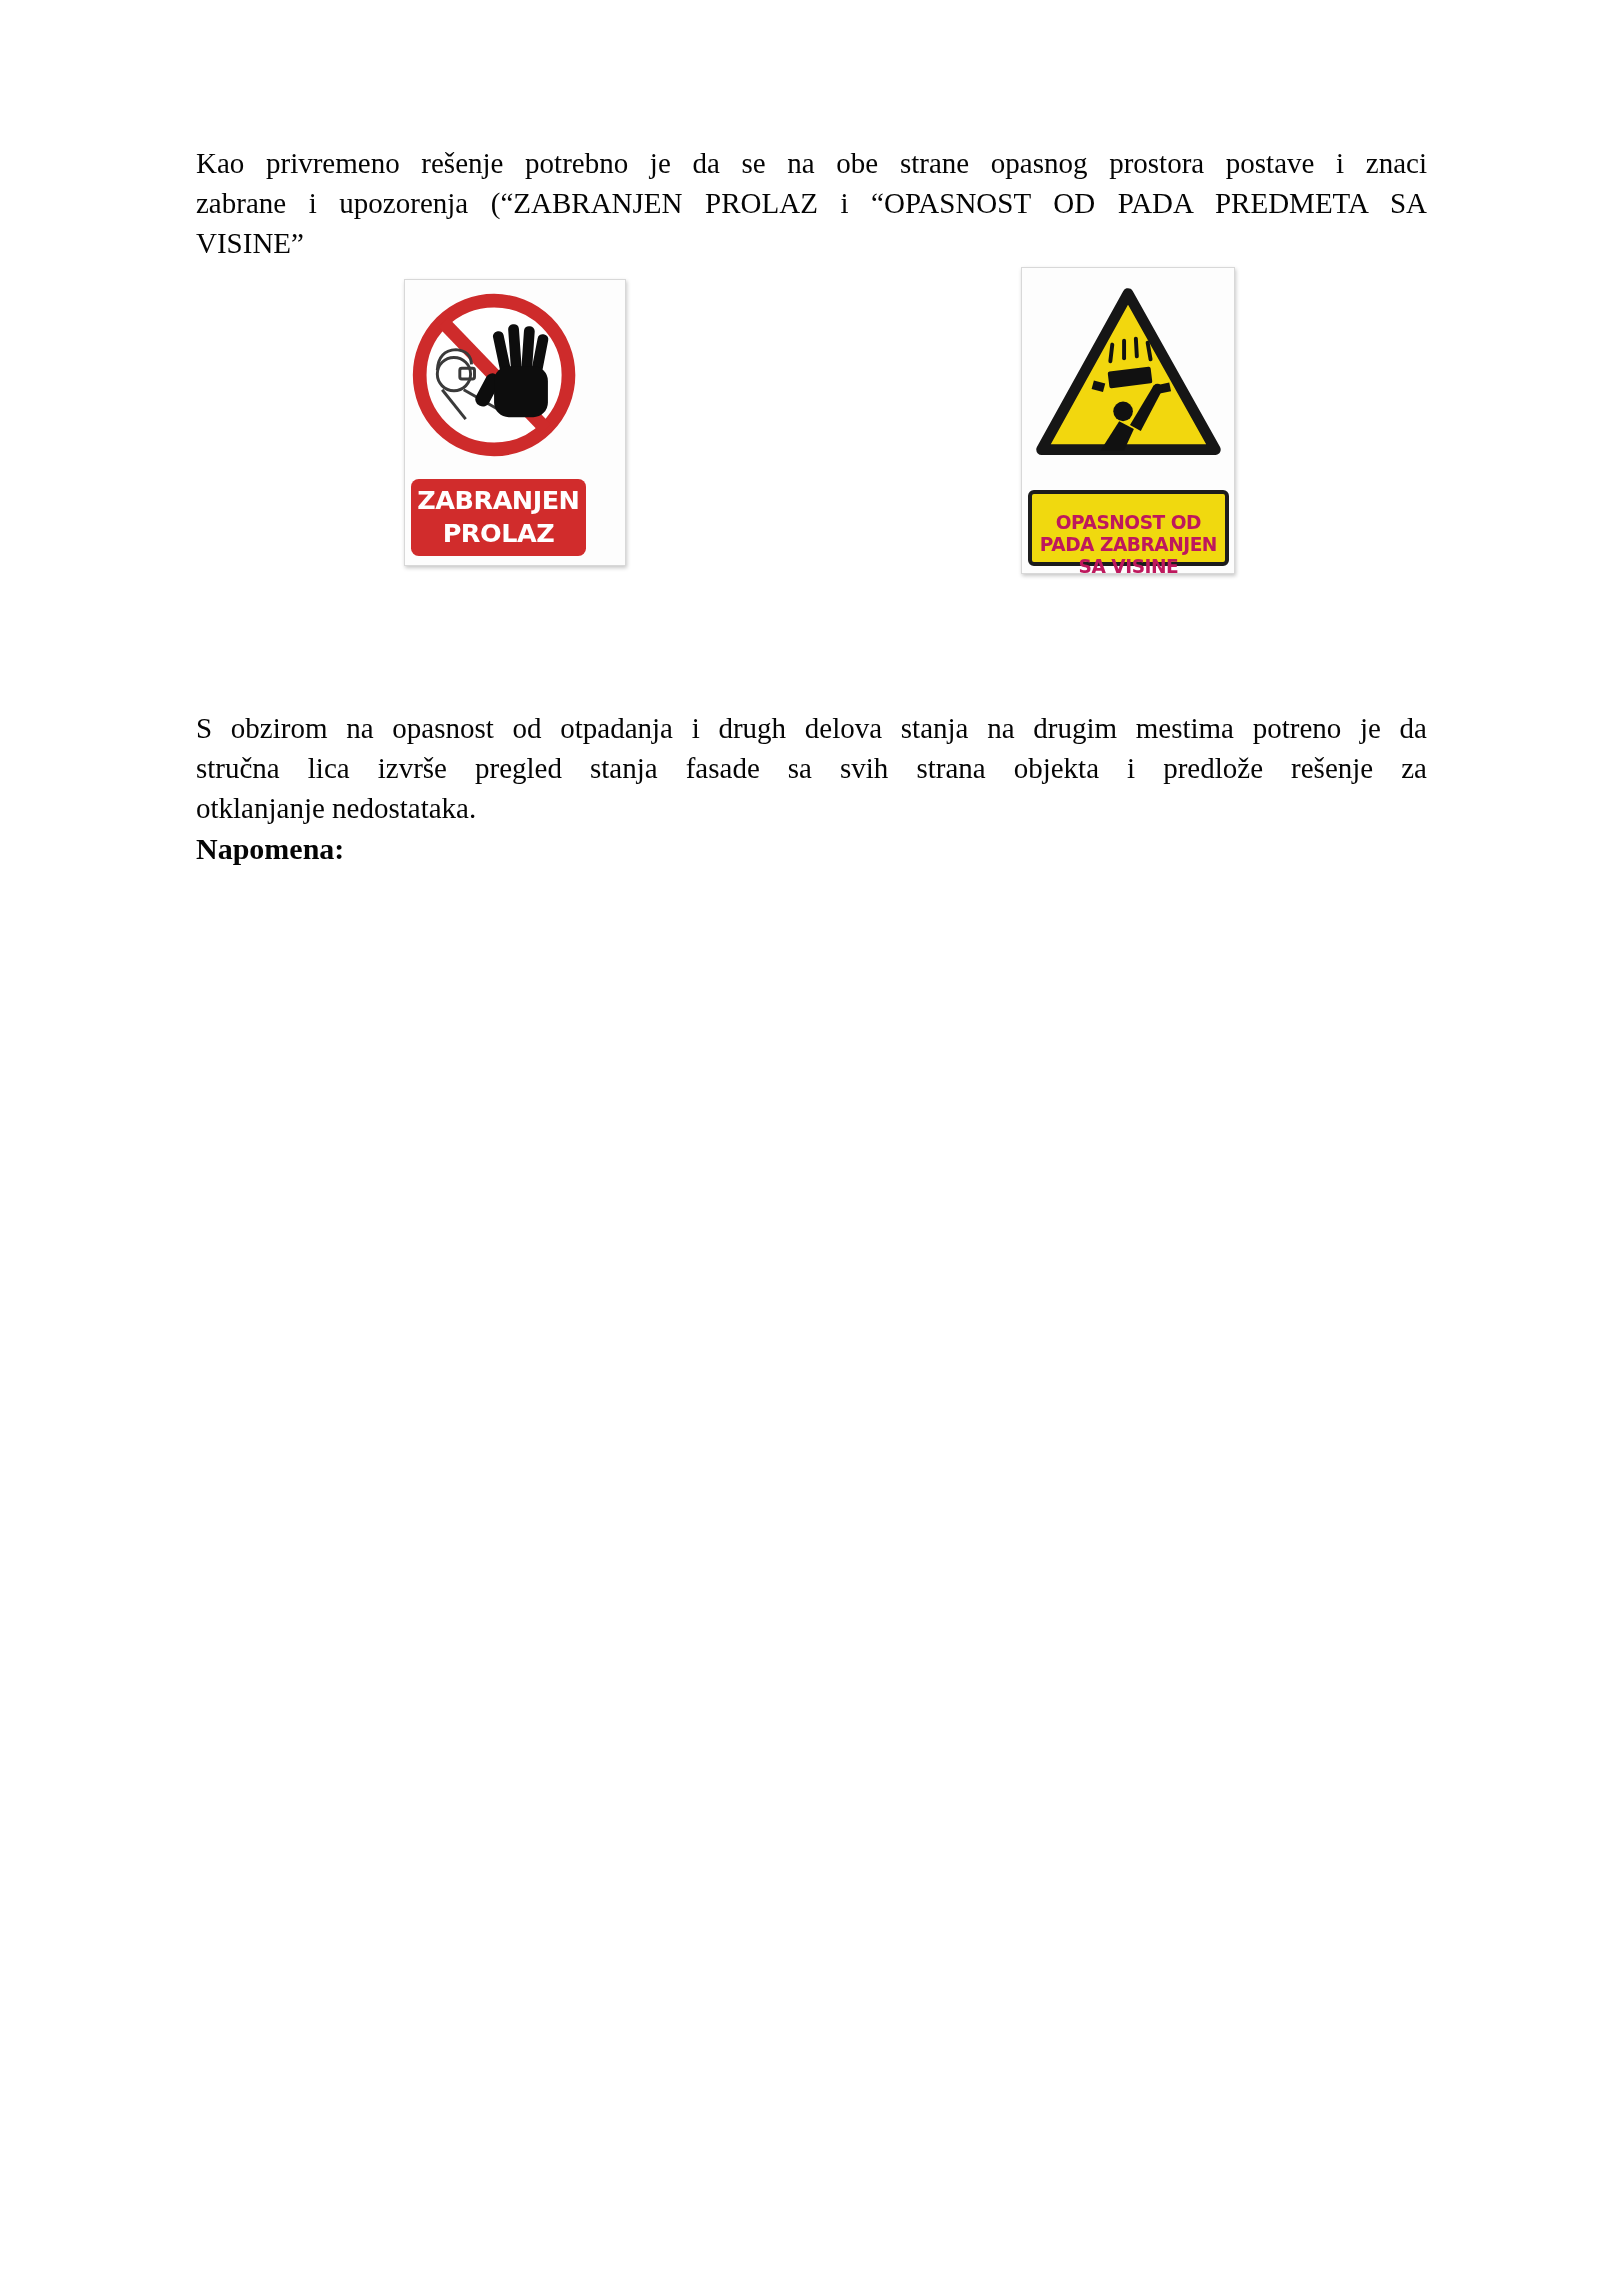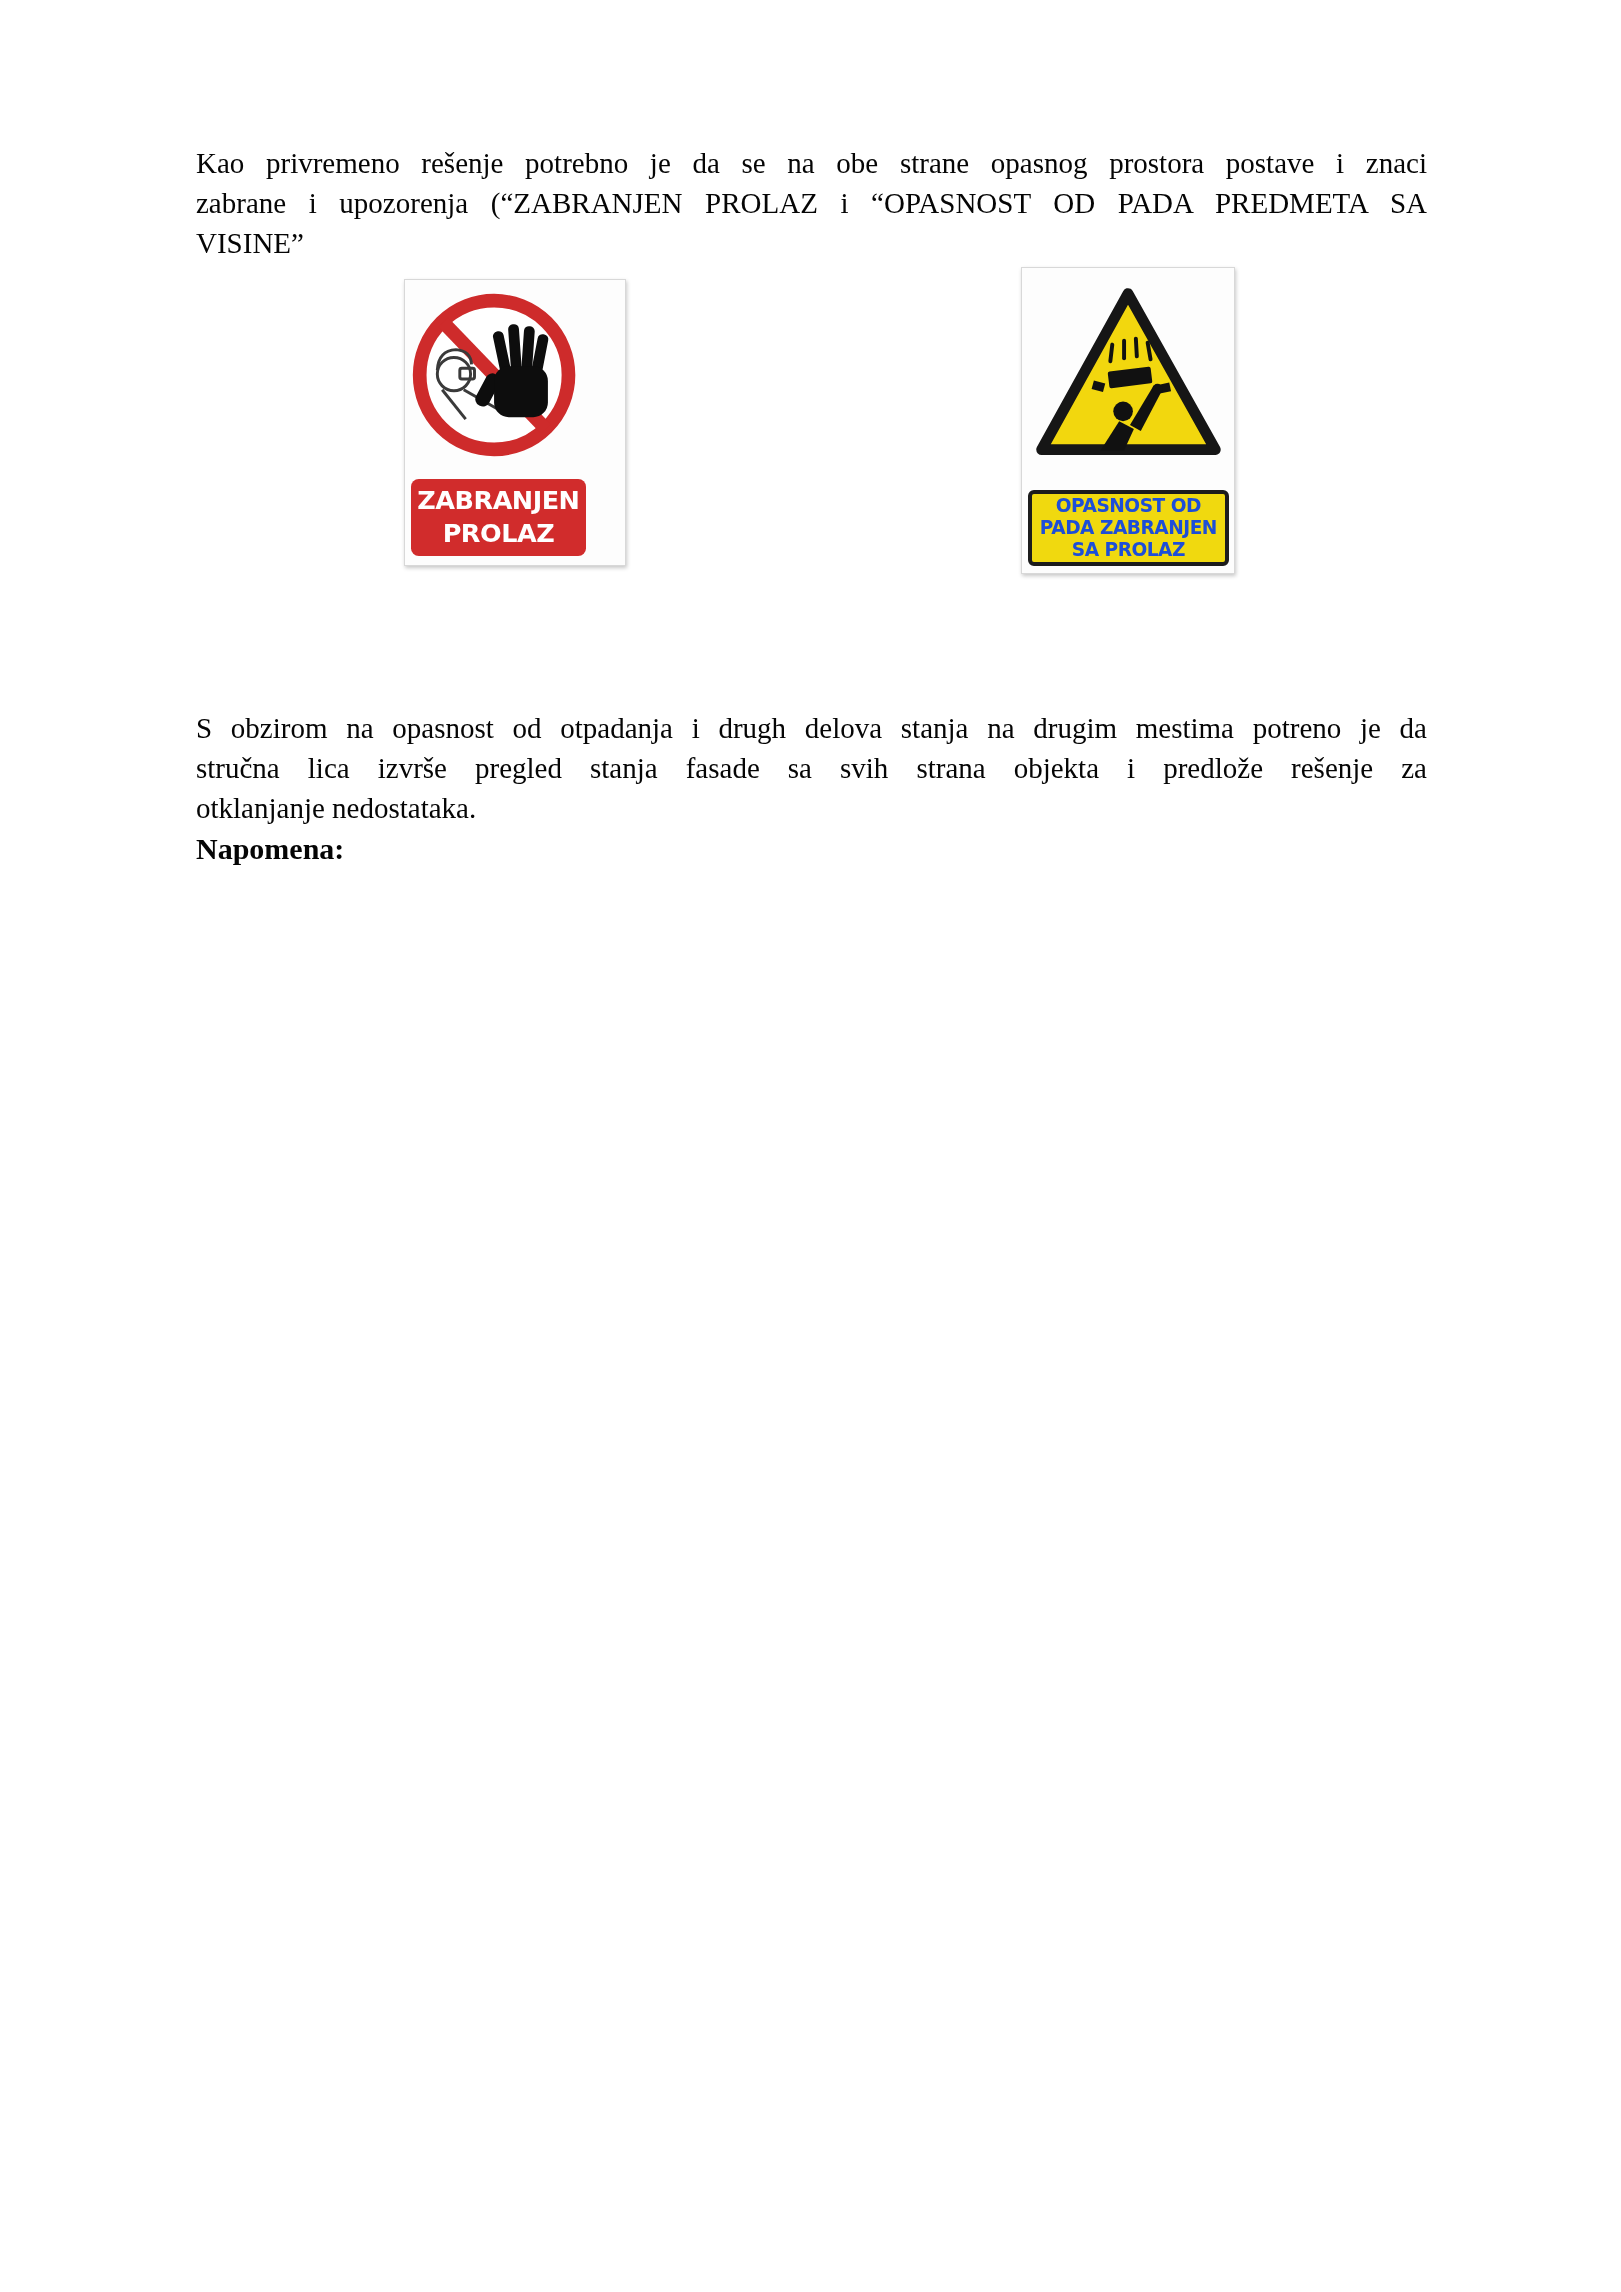--- a/index.html
+++ b/index.html
@@ -86,27 +86,27 @@
   .sign2 svg { position: absolute; left: 0; top: 0; }
   .sign2-label {
     position: absolute;
     left: 5.9px; top: 222px;
     width: 201px; height: 76px;
     background: #f0d90f;
     border: 4.9px solid #1c1c1c;
     border-radius: 5.9px;
     box-sizing: border-box;
     text-align: center;
-    color: #1d4ed8;
+    color: #be185d;
     font-family: "DejaVu Sans", sans-serif;
     font-weight: bold;
     font-size: 18.6px;
     line-height: 22px;
     letter-spacing: -0.5px;
-    padding-top: 1px;
+    padding-top: 18px;
   }
 </style>
 </head>
 <body>
 
 <div class="page">
 
   <div class="para" style="top:143px;">
     <span class="jline">Kao privremeno rešenje potrebno je da se na obe strane opasnog prostora postave i znaci</span>
     <span class="jline">zabrane i upozorenja (“ZABRANJEN PROLAZ i “OPASNOST OD PADA PREDMETA SA</span>
@@ -162,21 +162,21 @@
 
         <circle cx="103" cy="146" r="10"></circle>
         <path d="M80,186 L99,156 L114,164 L104,186 Z"></path>
         <path d="M110,160 L134,120 L142,126 L121,166 Z"></path>
         <circle cx="138" cy="123" r="5"></circle>
       </g>
     </svg>
     <div class="sign2-label">
       <span class="lline" style="text-align:center;">OPASNOST OD</span>
       <span class="lline" style="text-align:center;">PADA ZABRANJEN</span>
-      <span class="lline" style="text-align:center;">SA PROLAZ</span>
+      <span class="lline" style="text-align:center;">SA VISINE</span>
     </div>
   </div>
 
   <div class="para" style="top:708px;">
     <span class="jline">S obzirom na opasnost od otpadanja i drugh delova stanja na drugim mestima potreno je da</span>
     <span class="jline">stručna lica izvrše pregled  stanja fasade sa svih strana objekta i predlože rešenje za</span>
     <span class="lline">otklanjanje nedostataka.</span>
   </div>
 
   <div class="heading-bold" style="top:832px;">Napomena:</div>

